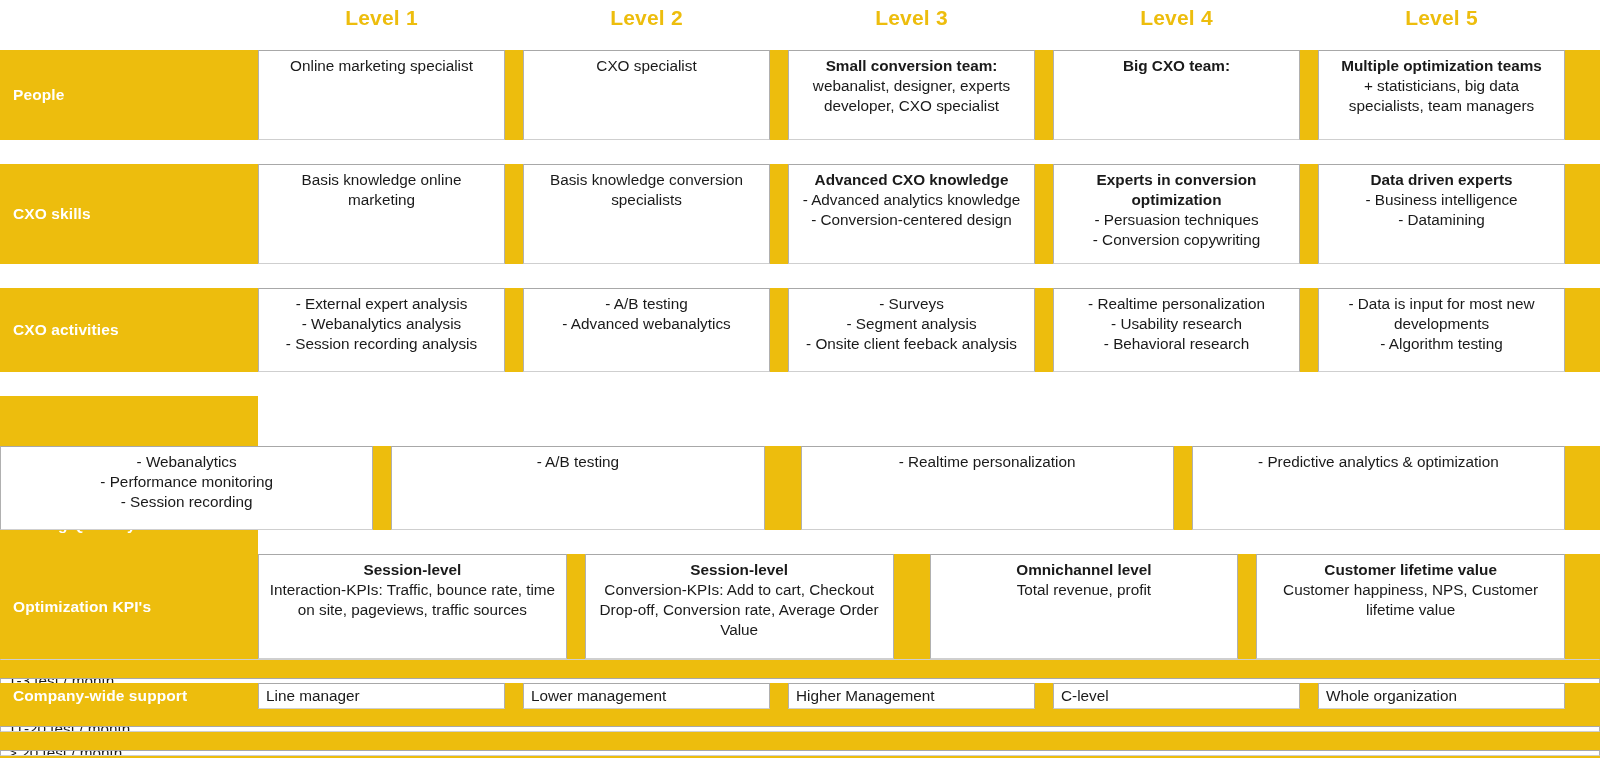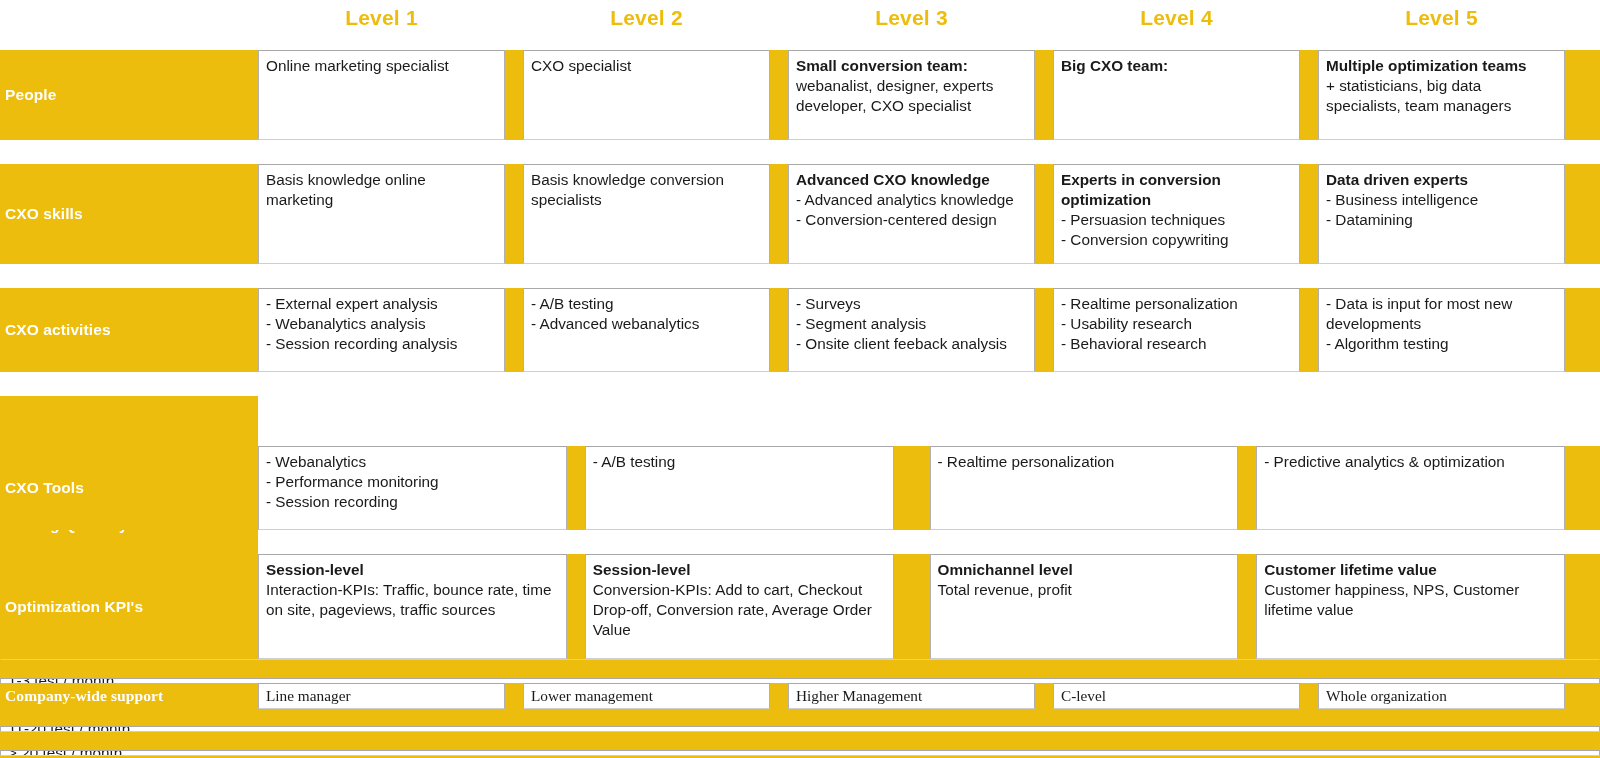--- a/index.html
+++ b/index.html
@@ -59,21 +59,21 @@
 
   .row-label {
     flex: 0 0 258px;
     width: 258px;
     background: #EDBD0D;
     color: #ffffff;
     font-size: 15.5px;
     font-weight: bold;
     display: flex;
     align-items: center;
-    padding-left: 5px;
+    padding-left: 13px;
     box-sizing: border-box;
     letter-spacing: 0.1px;
   }
 
   .sep {
     flex: 0 0 18px;
     background: #EDBD0D;
   }
   .endcap {
     flex: 0 0 35px;
@@ -85,33 +85,34 @@
     background: #ffffff;
     border: 1px solid #b0b0b0;
     border-top-color: #a8a8a8;
     border-bottom-color: #cfcfcf;
     box-sizing: border-box;
     padding: 5px 7px 4px 7px;
     font-size: 15.3px;
     line-height: 1.31;
     color: #1a1a1a;
     overflow: hidden;
+    text-align: center;
   }
   .cell .ct {
     white-space: pre-line;
   }
 
   
   .row.h-people   { height: 90px; }
   .row.h-skills   { height: 100px; }
   .row.h-acts     { height: 84px; }
   .row.h-qty      { height: 26px; flex-direction: column; }
   .row.h-tools    { height: 84px; }
   .row.h-kpi      { height: 105px; }
-  .row.h-support  { height: 26px; margin-bottom: 0; font-family: Liberation Serif, serif; }
+  .row.h-support  { height: 26px; margin-bottom: 0; }
 
   .row.h-qty .cell,
   .row.h-support .cell {
     padding-top: 2px;
     padding-bottom: 2px;
     display: flex;
     align-items: center;
   }
   .row.h-qty .row-label,
   .row.h-support .row-label {
@@ -212,21 +213,20 @@
         <span class="ct">11-20 test / month</span>
       </div>
     <div class="sep"></div>
     <div class="cell">
         <span class="ct">&gt; 20 test / month</span>
       </div>
     <div class="endcap"></div>
   </div>
 
   <div class="row h-tools">
-    <div class="row-label">CXO Tools</div>
     <div class="cell"><span class="ct">- Webanalytics
 - Performance monitoring
 - Session recording</span></div>
     <div class="sep"></div>
     <div class="cell"><span class="ct">- A/B testing</span></div>
     <div class="sep"></div>
     <div class="sep"></div>
     <div class="cell"><span class="ct">- Realtime personalization</span></div>
     <div class="sep"></div>
     <div class="cell"><span class="ct">- Predictive analytics &amp; optimization</span></div>

